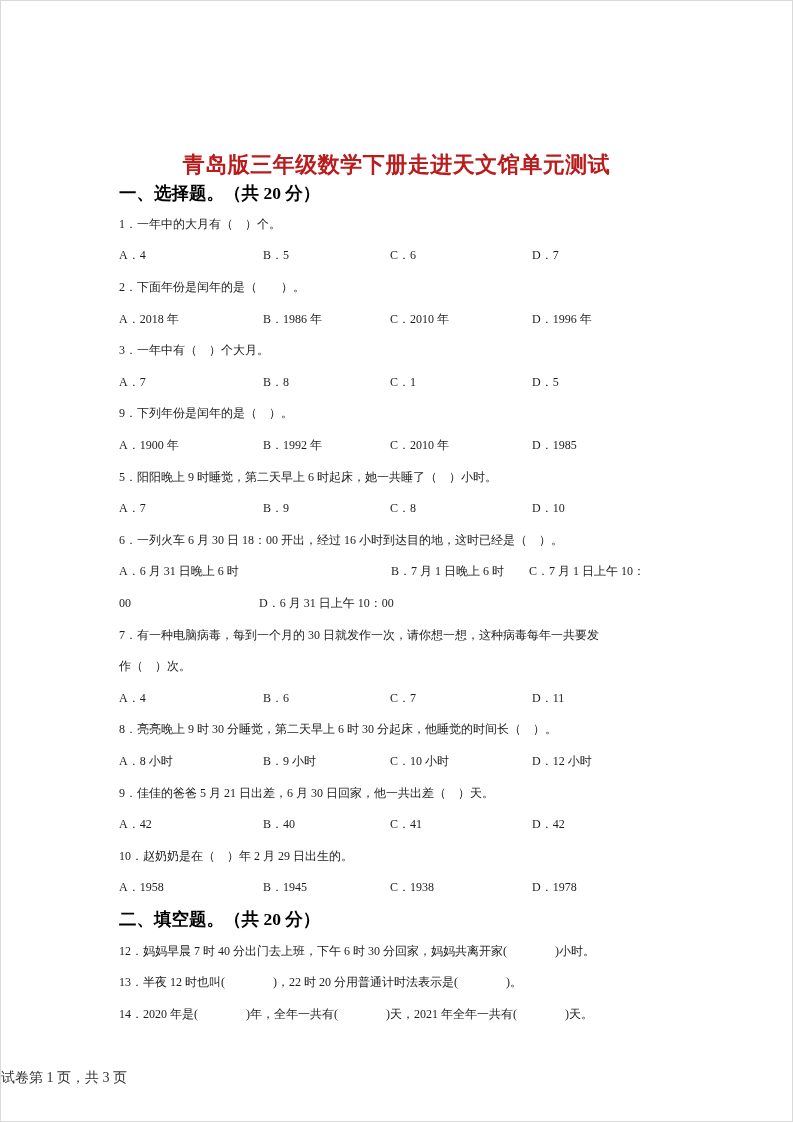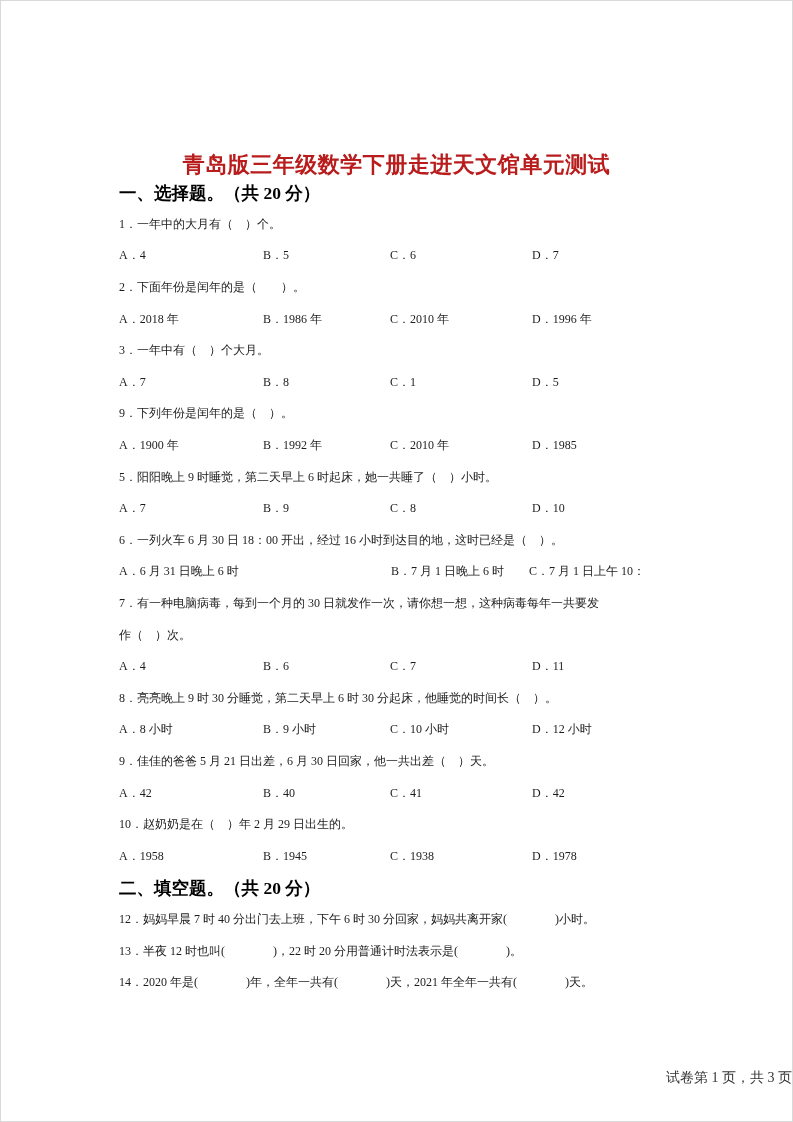--- a/index.html
+++ b/index.html
@@ -58,21 +58,21 @@
     display: grid;
     grid-template-columns: 140px 1fr;
     align-items: center;
   }
   .opt { white-space: nowrap; }
   .footer {
     position: absolute;
     top: 1068px;
     left: 0;
     width: 100%;
-    text-align: right;
+    text-align: left;
     font-size: 14px;
     color: #333;
   }
 </style>
 </head>
 <body>
 
 <div class="page">
 
   <div class="title">青岛版三年级数学下册走进天文馆单元测试</div>
@@ -120,20 +120,24 @@
       <span class="opt">C．8</span>
       <span class="opt">D．10</span>
     </div>
 
     <div class="row">6．一列火车 6 月 30 日 18：00 开出，经过 16 小时到达目的地，这时已经是（　）。</div>
     <div class="row options-q6a">
       <span class="opt">A．6 月 31 日晚上 6 时</span>
       <span class="opt">B．7 月 1 日晚上 6 时</span>
       <span class="opt">C．7 月 1 日上午 10：</span>
     </div>
+    <div class="row options-q6b">
+      <span class="opt">00</span>
+      <span class="opt">D．6 月 31 日上午 10：00</span>
+    </div>
 
     <div class="row">7．有一种电脑病毒，每到一个月的 30 日就发作一次，请你想一想，这种病毒每年一共要发</div>
     <div class="row">作（　）次。</div>
     <div class="row options">
       <span class="opt">A．4</span>
       <span class="opt">B．6</span>
       <span class="opt">C．7</span>
       <span class="opt">D．11</span>
     </div>
 

